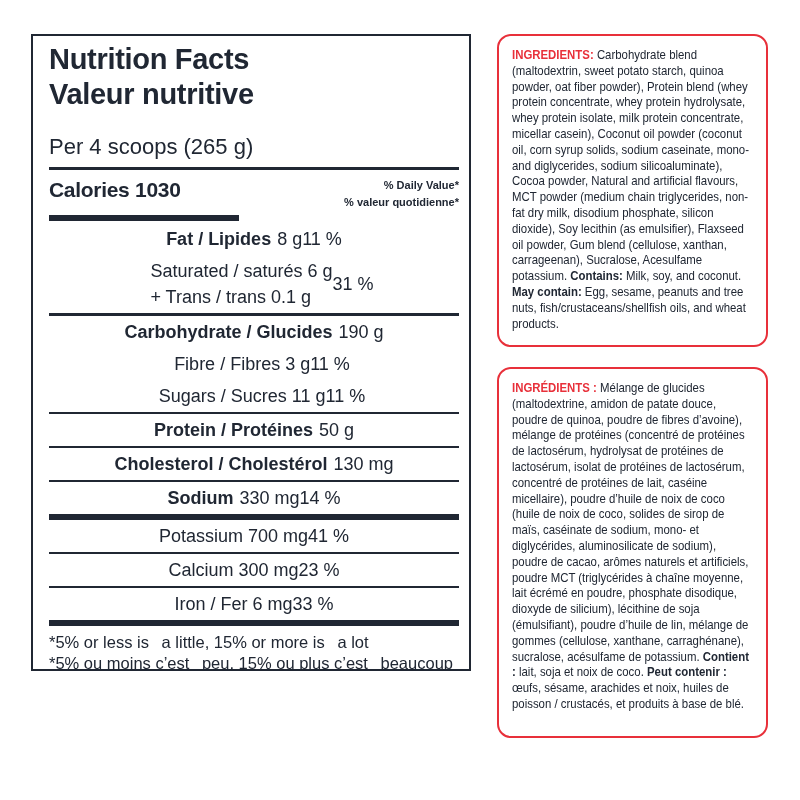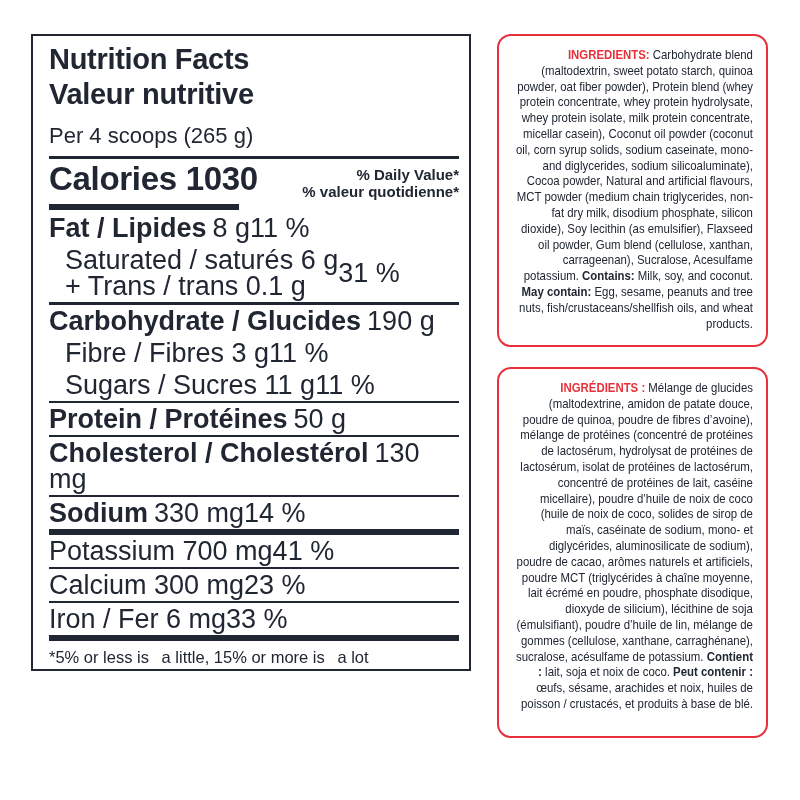--- a/index.html
+++ b/index.html
@@ -13,47 +13,47 @@
   }
 
   
   .nf-box{
     position:absolute;left:31px;top:34px;width:440px;height:637px;
     border:2px solid var(--dark);box-sizing:border-box;
     padding:6px 10px 6px 16px;overflow:hidden;background:#fff;
   }
   .nf-title{font-size:29px;font-weight:bold;line-height:35px;letter-spacing:-0.3px;}
   .nf-serving{font-size:22px;line-height:27px;}
-  .nf-serving.first{margin-top:10px;}
+  .nf-serving.first{margin-top:21px;}
   .rule-med{height:3px;background:var(--dark);margin-top:7px;}
   .rule-thin{height:2px;background:var(--dark);}
   .bar-thick{height:6px;background:var(--dark);}
 
   .cal-row{display:flex;justify-content:space-between;align-items:flex-start;margin-top:5px;}
-  .cal-left{font-size:33px;font-weight:bold;letter-spacing:-0.3px;line-height:30px;}
-  .cal-right{text-align:right;font-size:15px;font-weight:bold;line-height:17px;padding-top:2px;}
+  .cal-left{font-size:21px;font-weight:bold;letter-spacing:-0.3px;line-height:30px;}
+  .cal-right{text-align:right;font-size:11px;font-weight:bold;line-height:17px;padding-top:2px;}
   .cal-bar{height:6px;width:190px;background:var(--dark);margin-top:4px;margin-bottom:2px;}
 
-  .row{display:flex;justify-content:flex-start;align-items:flex-start;
-       font-size:27px;line-height:26px;padding:3px 0;}
+  .row{display:flex;justify-content:center;align-items:flex-start;
+       font-size:18px;line-height:26px;padding:3px 0;}
   .row .b{font-weight:bold;}
   .row .amt{margin-left:6px;}
   .row.sub .row-text{padding-left:16px;}
   .row.twoline{align-items:center;}
   .dv{white-space:nowrap;}
 
   .fn{font-size:16.5px;line-height:21px;}
   .fn.first{margin-top:6px;}
   .fn .b{font-weight:normal;margin-left:8px;}
 
   
   .ing-box{
     position:absolute;left:497px;width:271px;box-sizing:border-box;
     border:2.5px solid var(--red);border-radius:14px;background:#fff;
-    padding:11px 13px;overflow:hidden;text-align:right;
+    padding:11px 13px;overflow:hidden;
   }
   .ing-box.en{top:34px;height:313px;}
   .ing-box.fr{top:367px;height:371px;}
   .ing-text{
     width:114%;transform:scaleX(0.877);transform-origin:left top;
     font-size:13px;line-height:15.8px;color:var(--dark);
   }
   .ing-label{color:var(--red);font-weight:bold;}
   .ing-bold{font-weight:bold;}
 </style>

